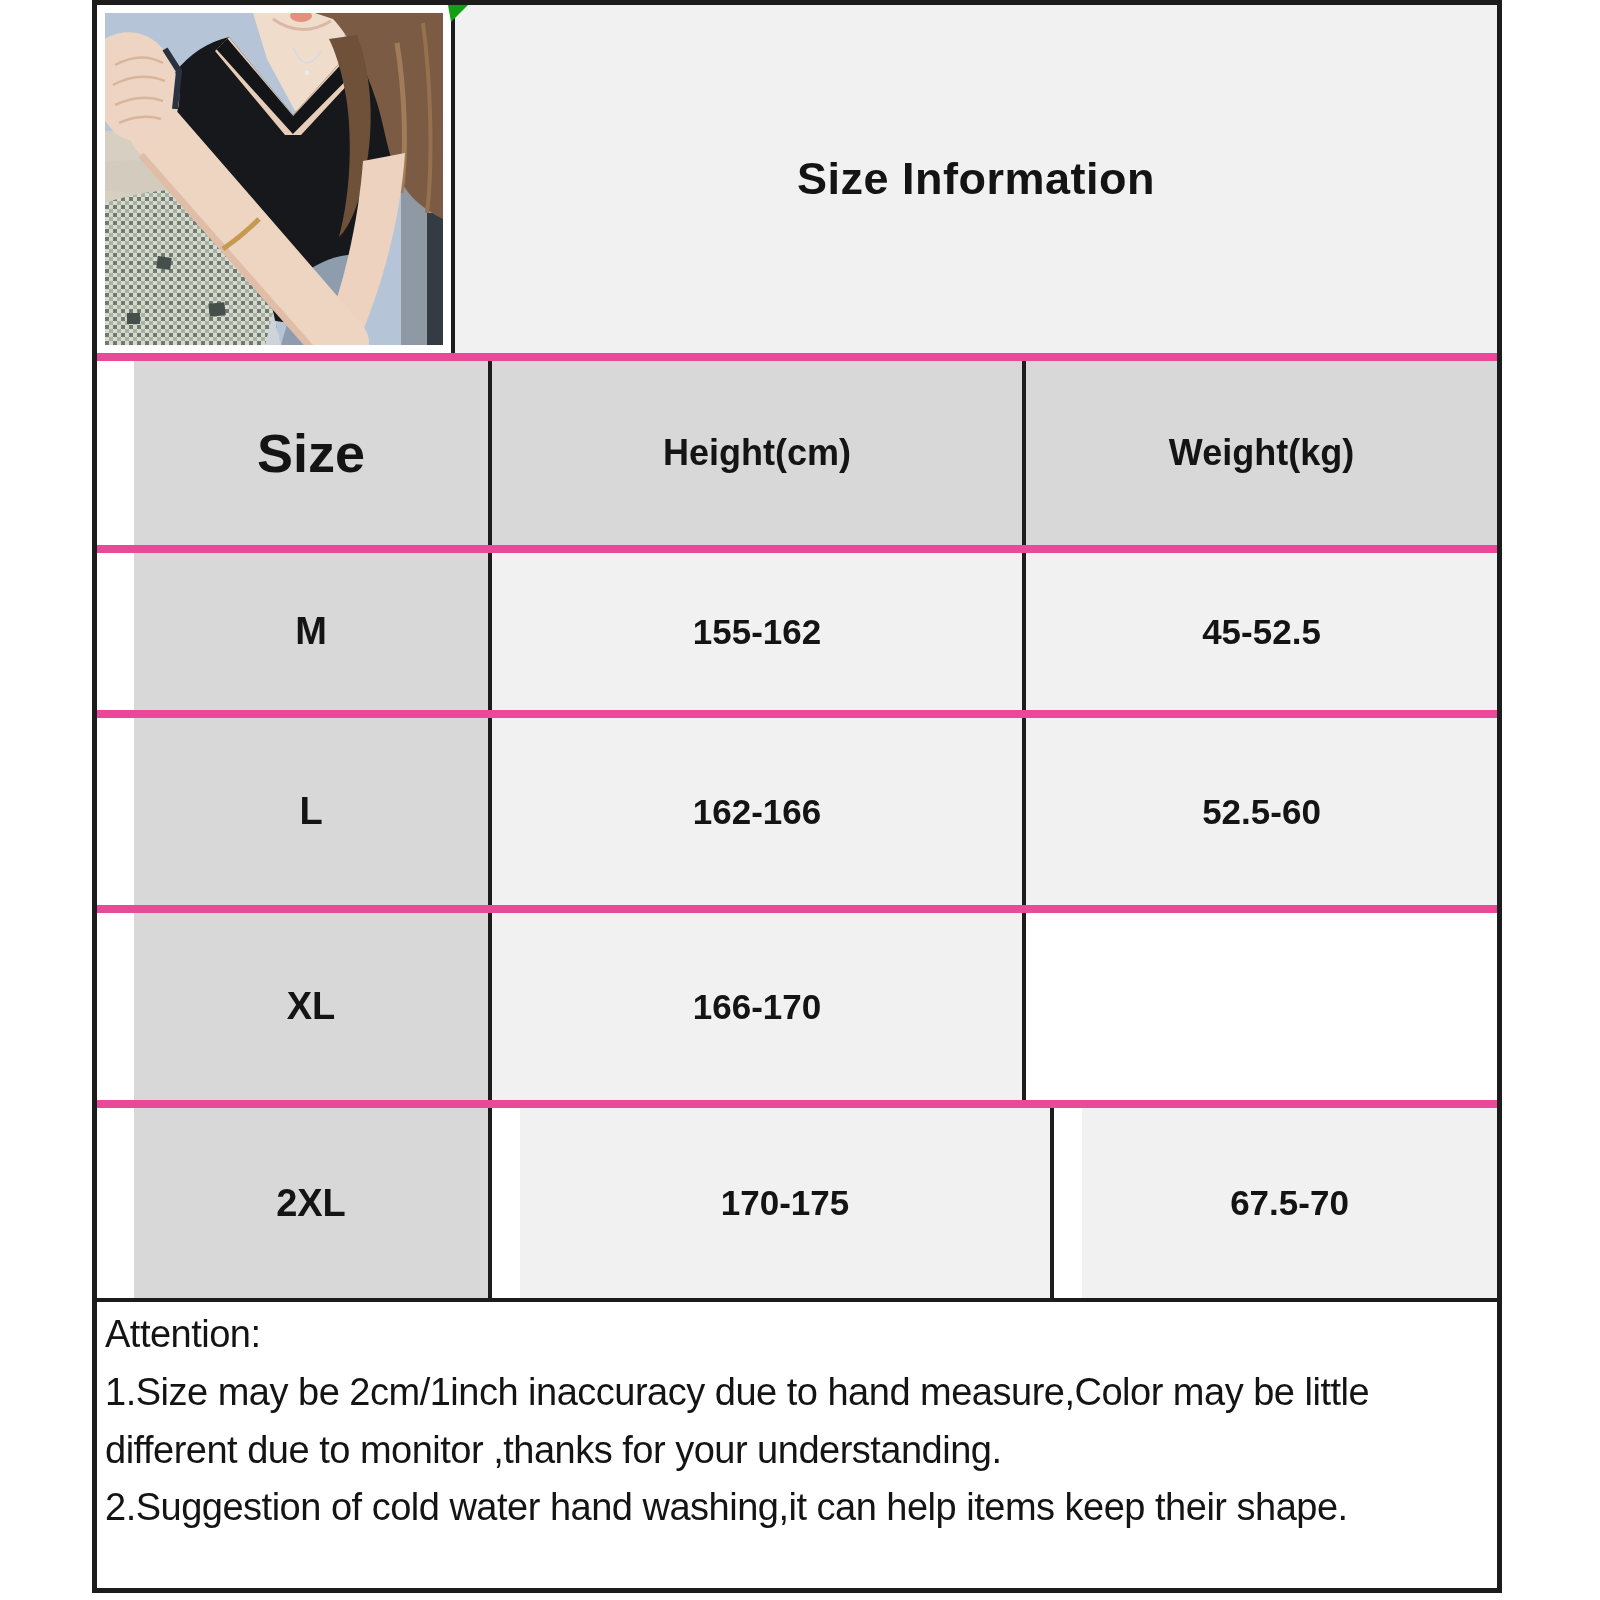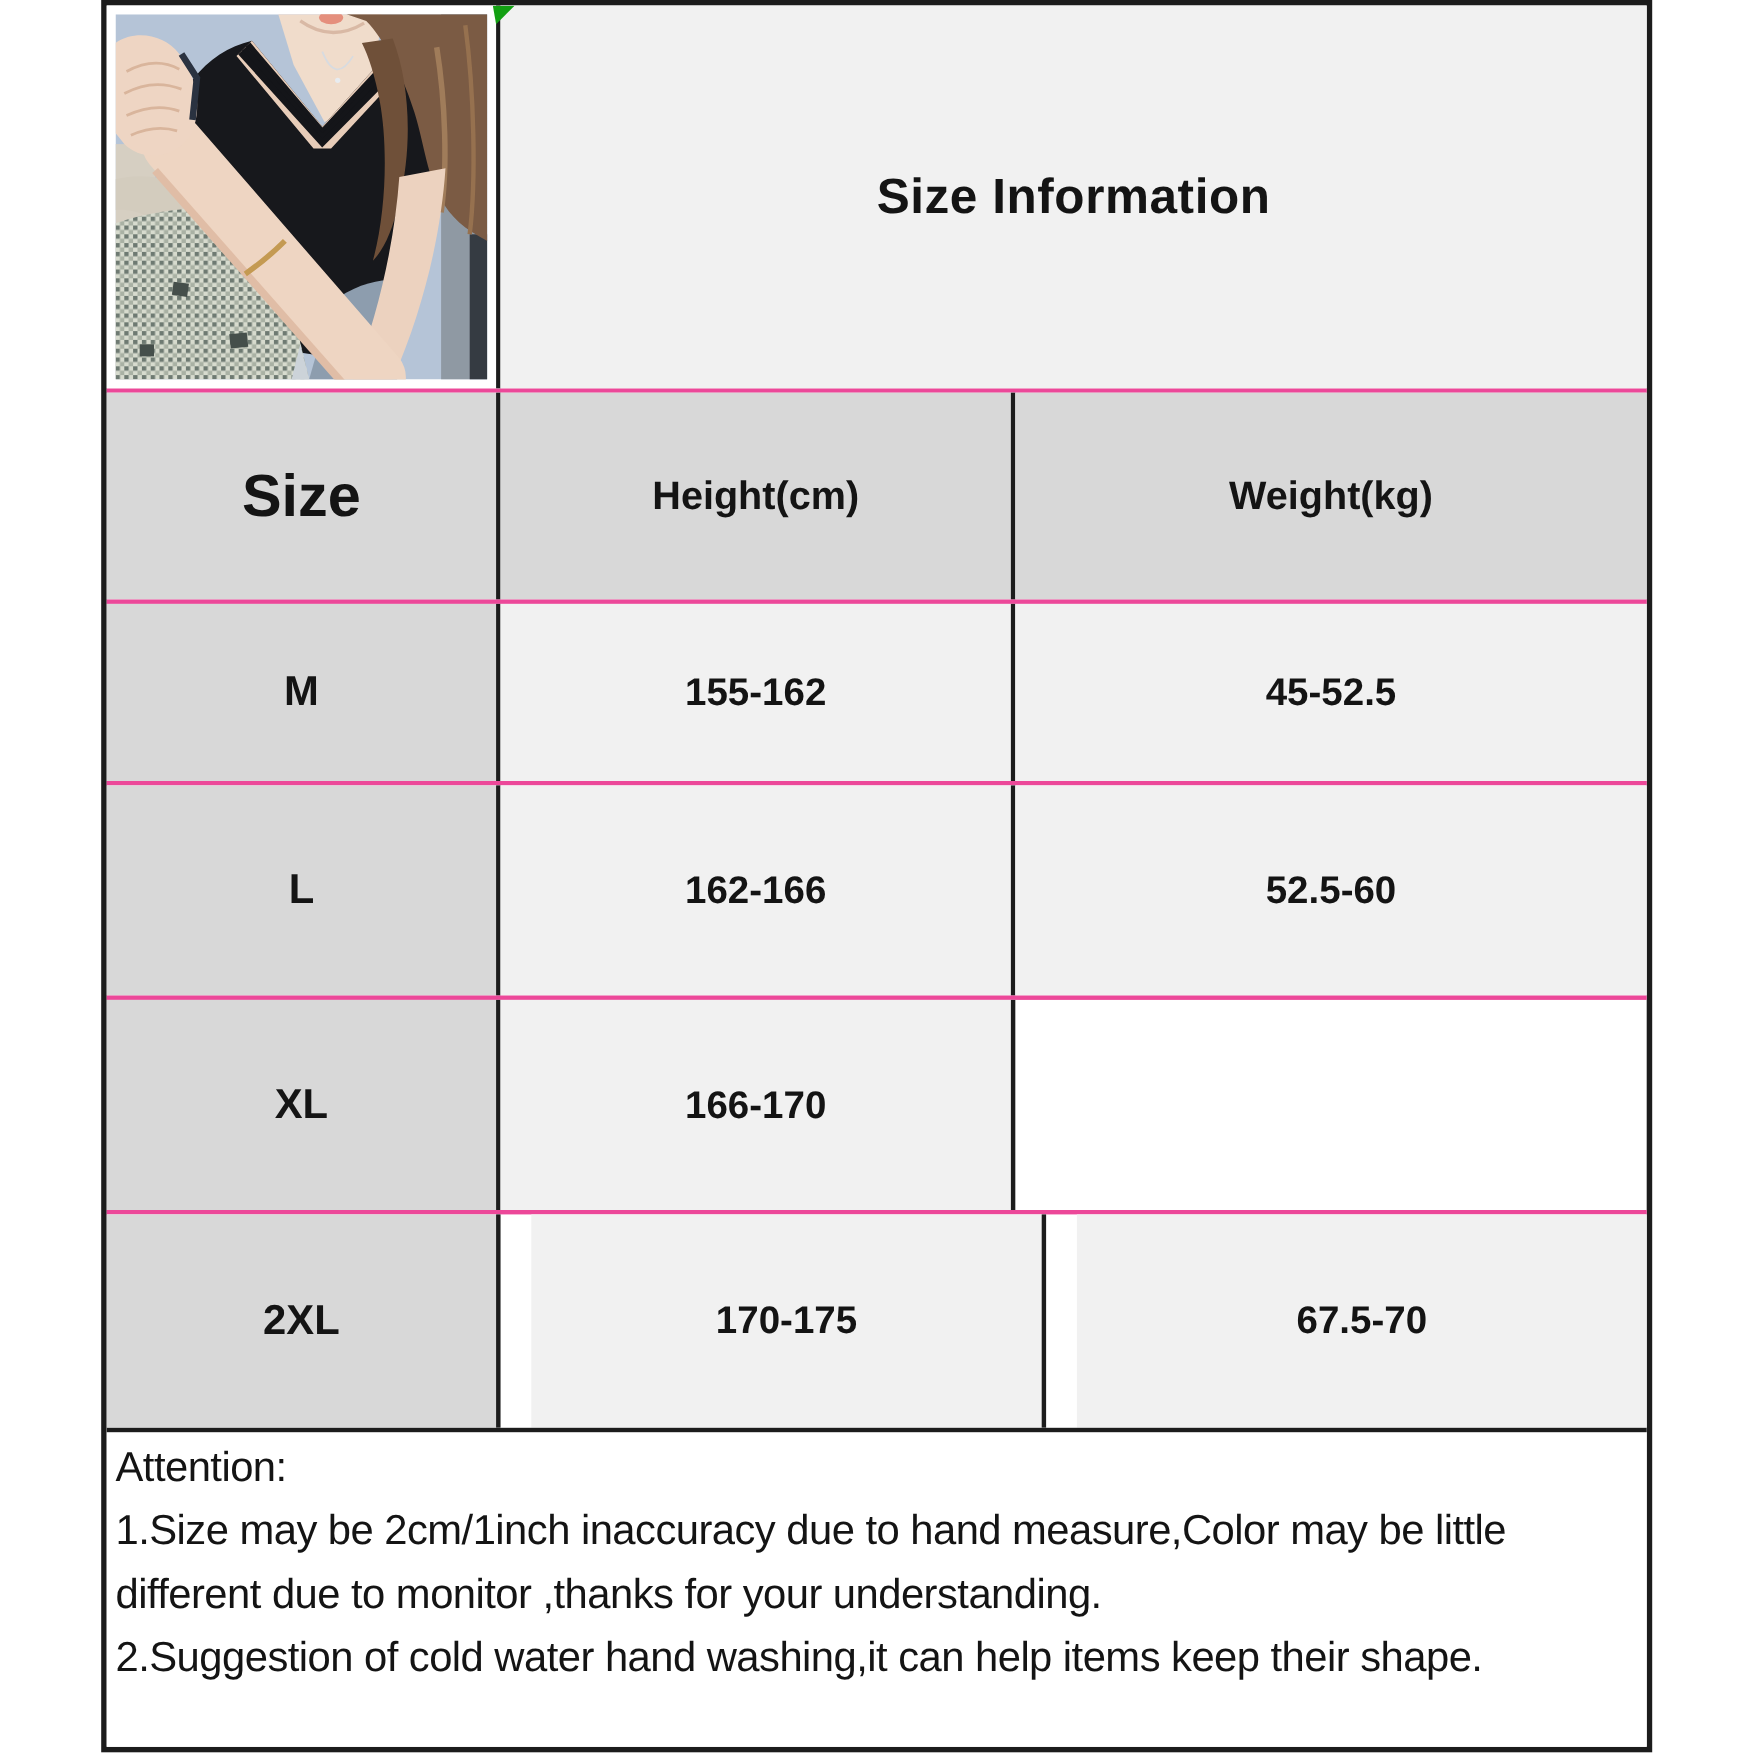--- a/index.html
+++ b/index.html
@@ -21,24 +21,24 @@
   .photo-cell svg{width:100%;height:100%;display:block;}
   .title-cell{
     flex:1;background:#f1f1f1;display:flex;align-items:center;justify-content:center;
   }
   .title-text{font-size:45px;font-weight:bold;letter-spacing:0.5px;}
   .green-flag{
     position:absolute;left:351px;top:0;width:20px;height:17px;
     background:#12a012;clip-path:polygon(0 0,100% 0,15% 100%);
   }
   
-  .trow{display:flex;box-sizing:border-box;border-top:4px solid #ec4899;flex:0 0 auto;}
+  .trow{display:flex;box-sizing:border-box;border-top:8px solid #ec4899;flex:0 0 auto;padding-left:37px;}
   .cell{display:flex;align-items:center;justify-content:center;box-sizing:border-box;}
   .c1{width:358px;border-right:4px solid #1c1c1c;background:#d8d8d8;}
-  .c2{width:468px;border-right:4px solid #1c1c1c;background:#f1f1f1;}
+  .c2{width:534px;border-right:4px solid #1c1c1c;background:#f1f1f1;}
   .c3{flex:1;background:#f1f1f1;}
   .header-row{height:192px;}
   .header-row .c2,.header-row .c3{background:#d8d8d8;}
   .row-m{height:165px;}
   .row-l{height:195px;}
   .row-xl{height:195px;}
   .row-2xl{height:198px;gap:28px;}
   .size-hdr{font-size:54px;font-weight:bold;}
   .col-hdr{font-size:36px;font-weight:bold;}
   .size-label{font-size:38px;font-weight:bold;}

